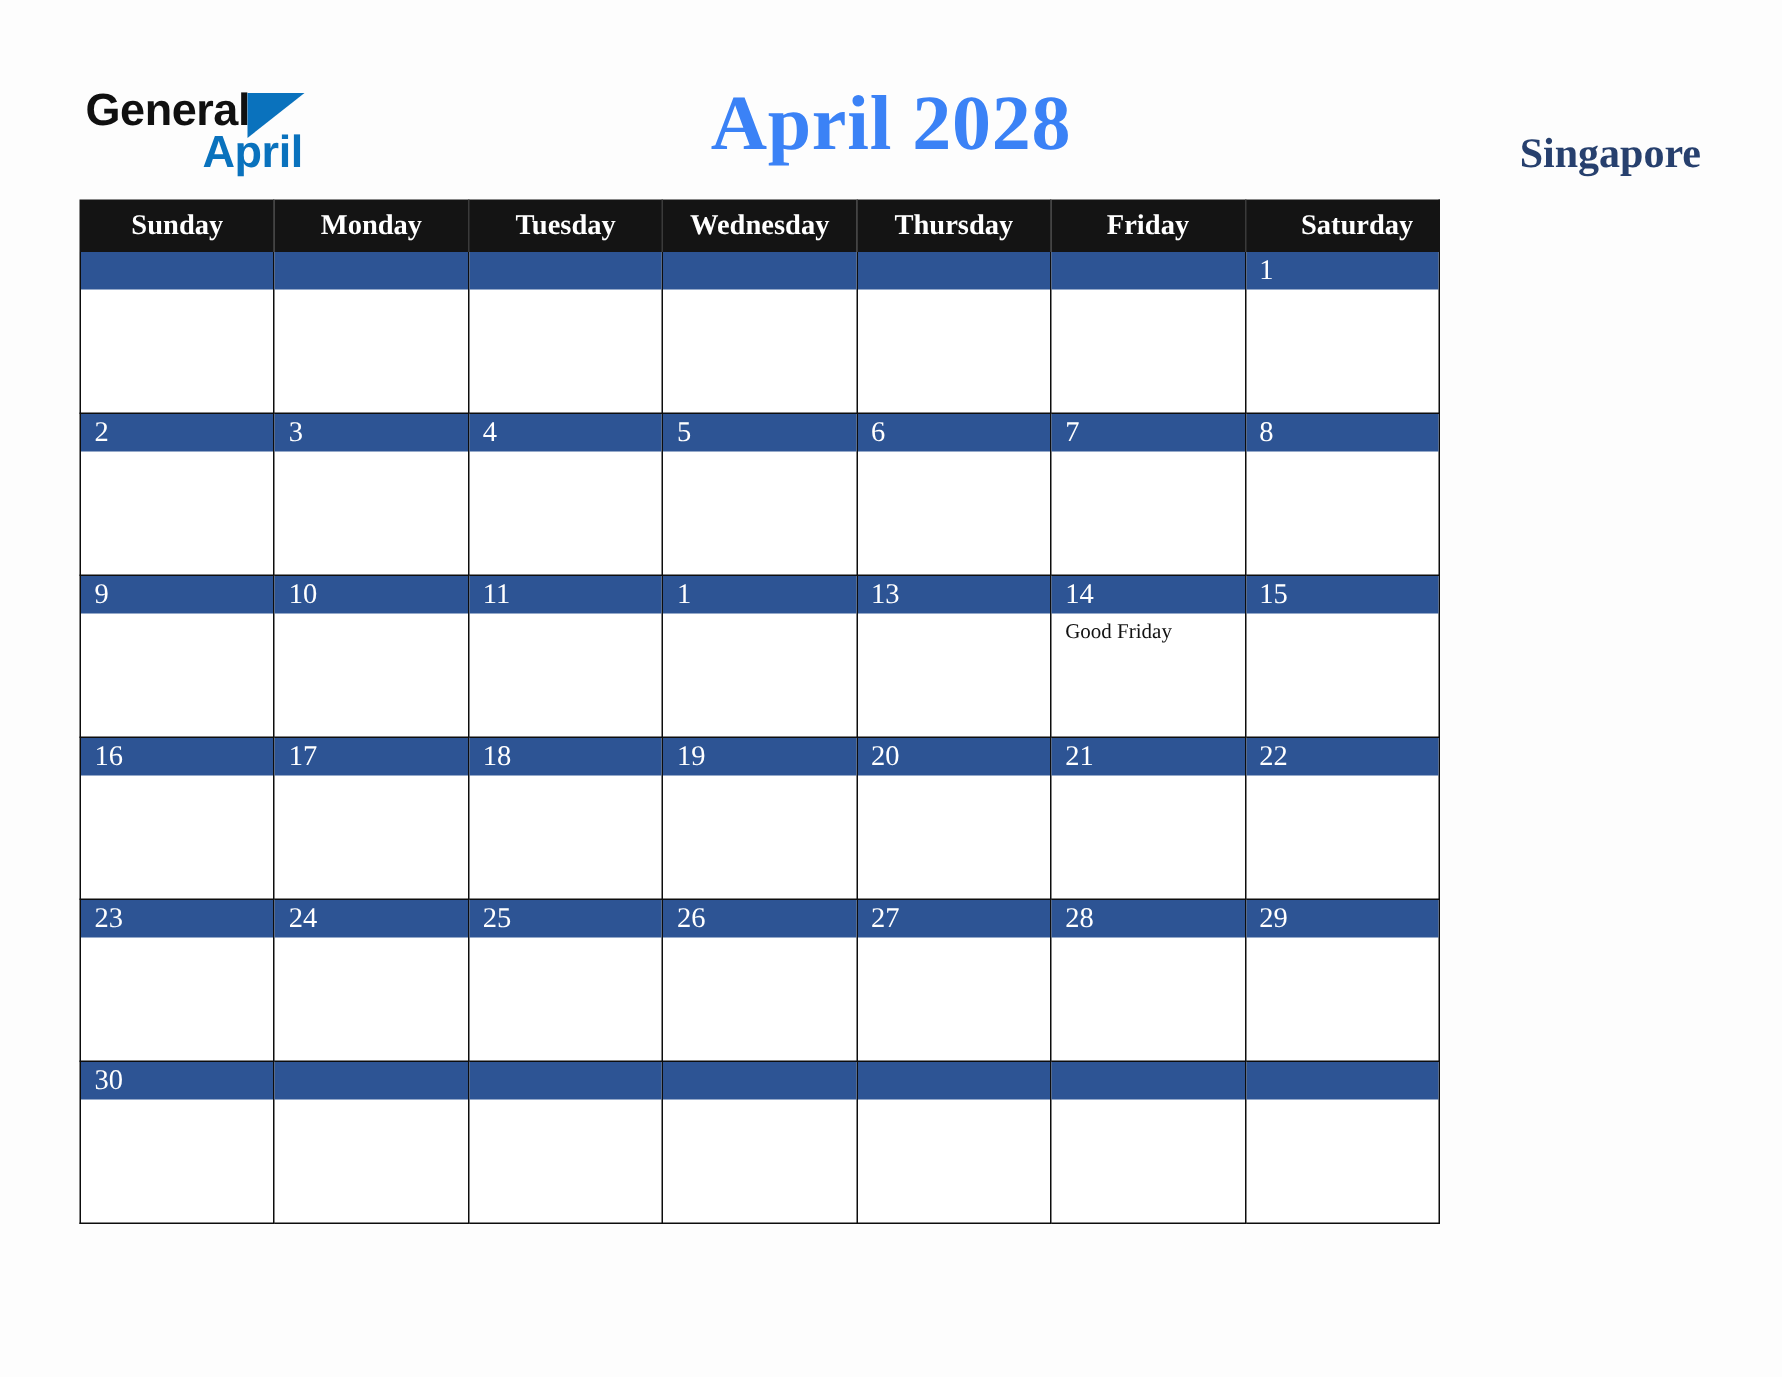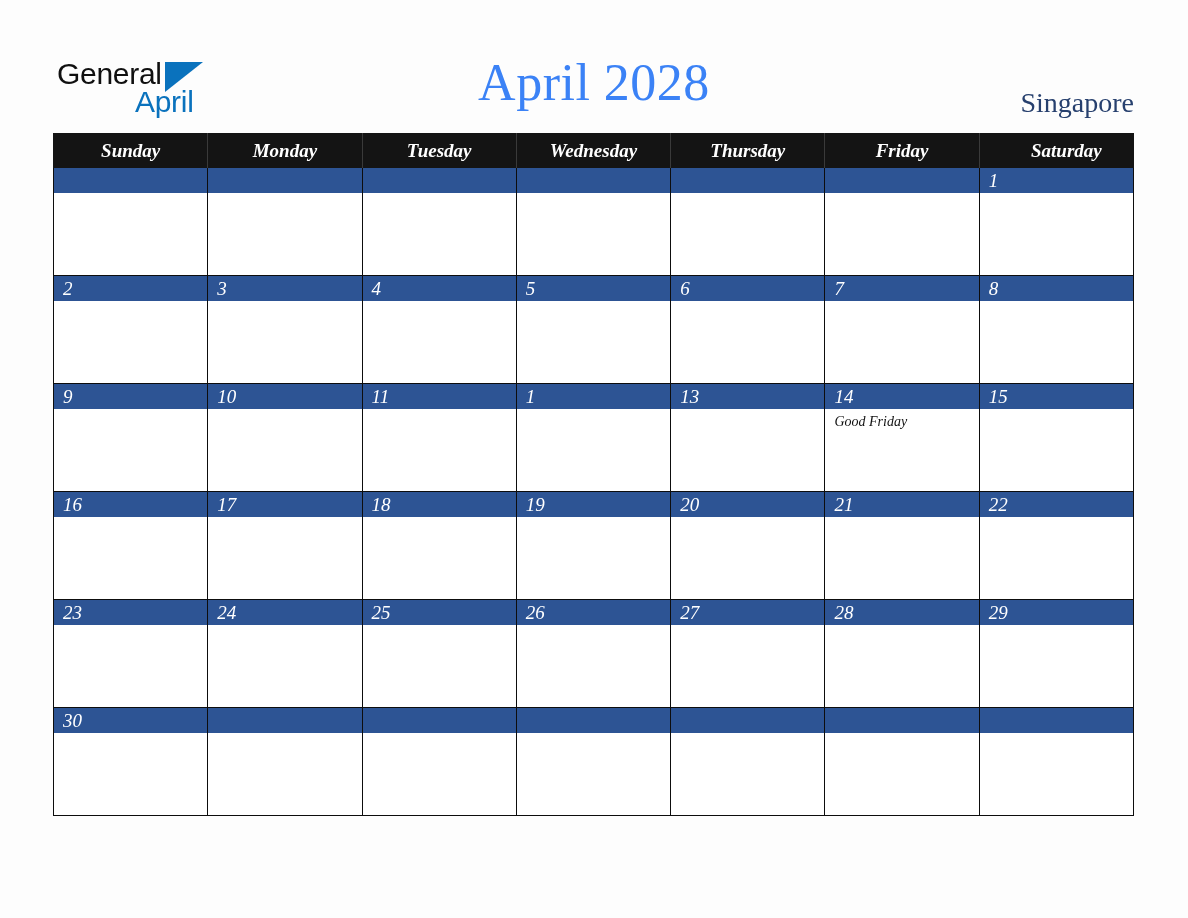--- a/index.html
+++ b/index.html
@@ -19,20 +19,21 @@
     height: 918px;
   }
 
   
   .header {
     position: absolute;
     left: 0;
     top: 0;
     width: 1188px;
     height: 133px;
+    font-weight: bold;
   }
 
   
   .logo {
     position: absolute;
     left: 57px;
     top: 58px;
     width: 160px;
     height: 62px;
   }
@@ -89,24 +90,23 @@
     font-size: 28px;
     line-height: 34px;
     color: #27406e;
   }
 
   
   .calendar {
     position: absolute;
     left: 53px;
     top: 133px;
-    width: 1081px;
+    width: 907px;
     border-collapse: collapse;
     table-layout: fixed;
-    font-style: italic;
   }
   .calendar th, .calendar td {
     padding: 0;
     margin: 0;
   }
 
   .weekday-row th {
     background: #141414;
     color: #ffffff;
     font-family: "Liberation Serif", serif;

